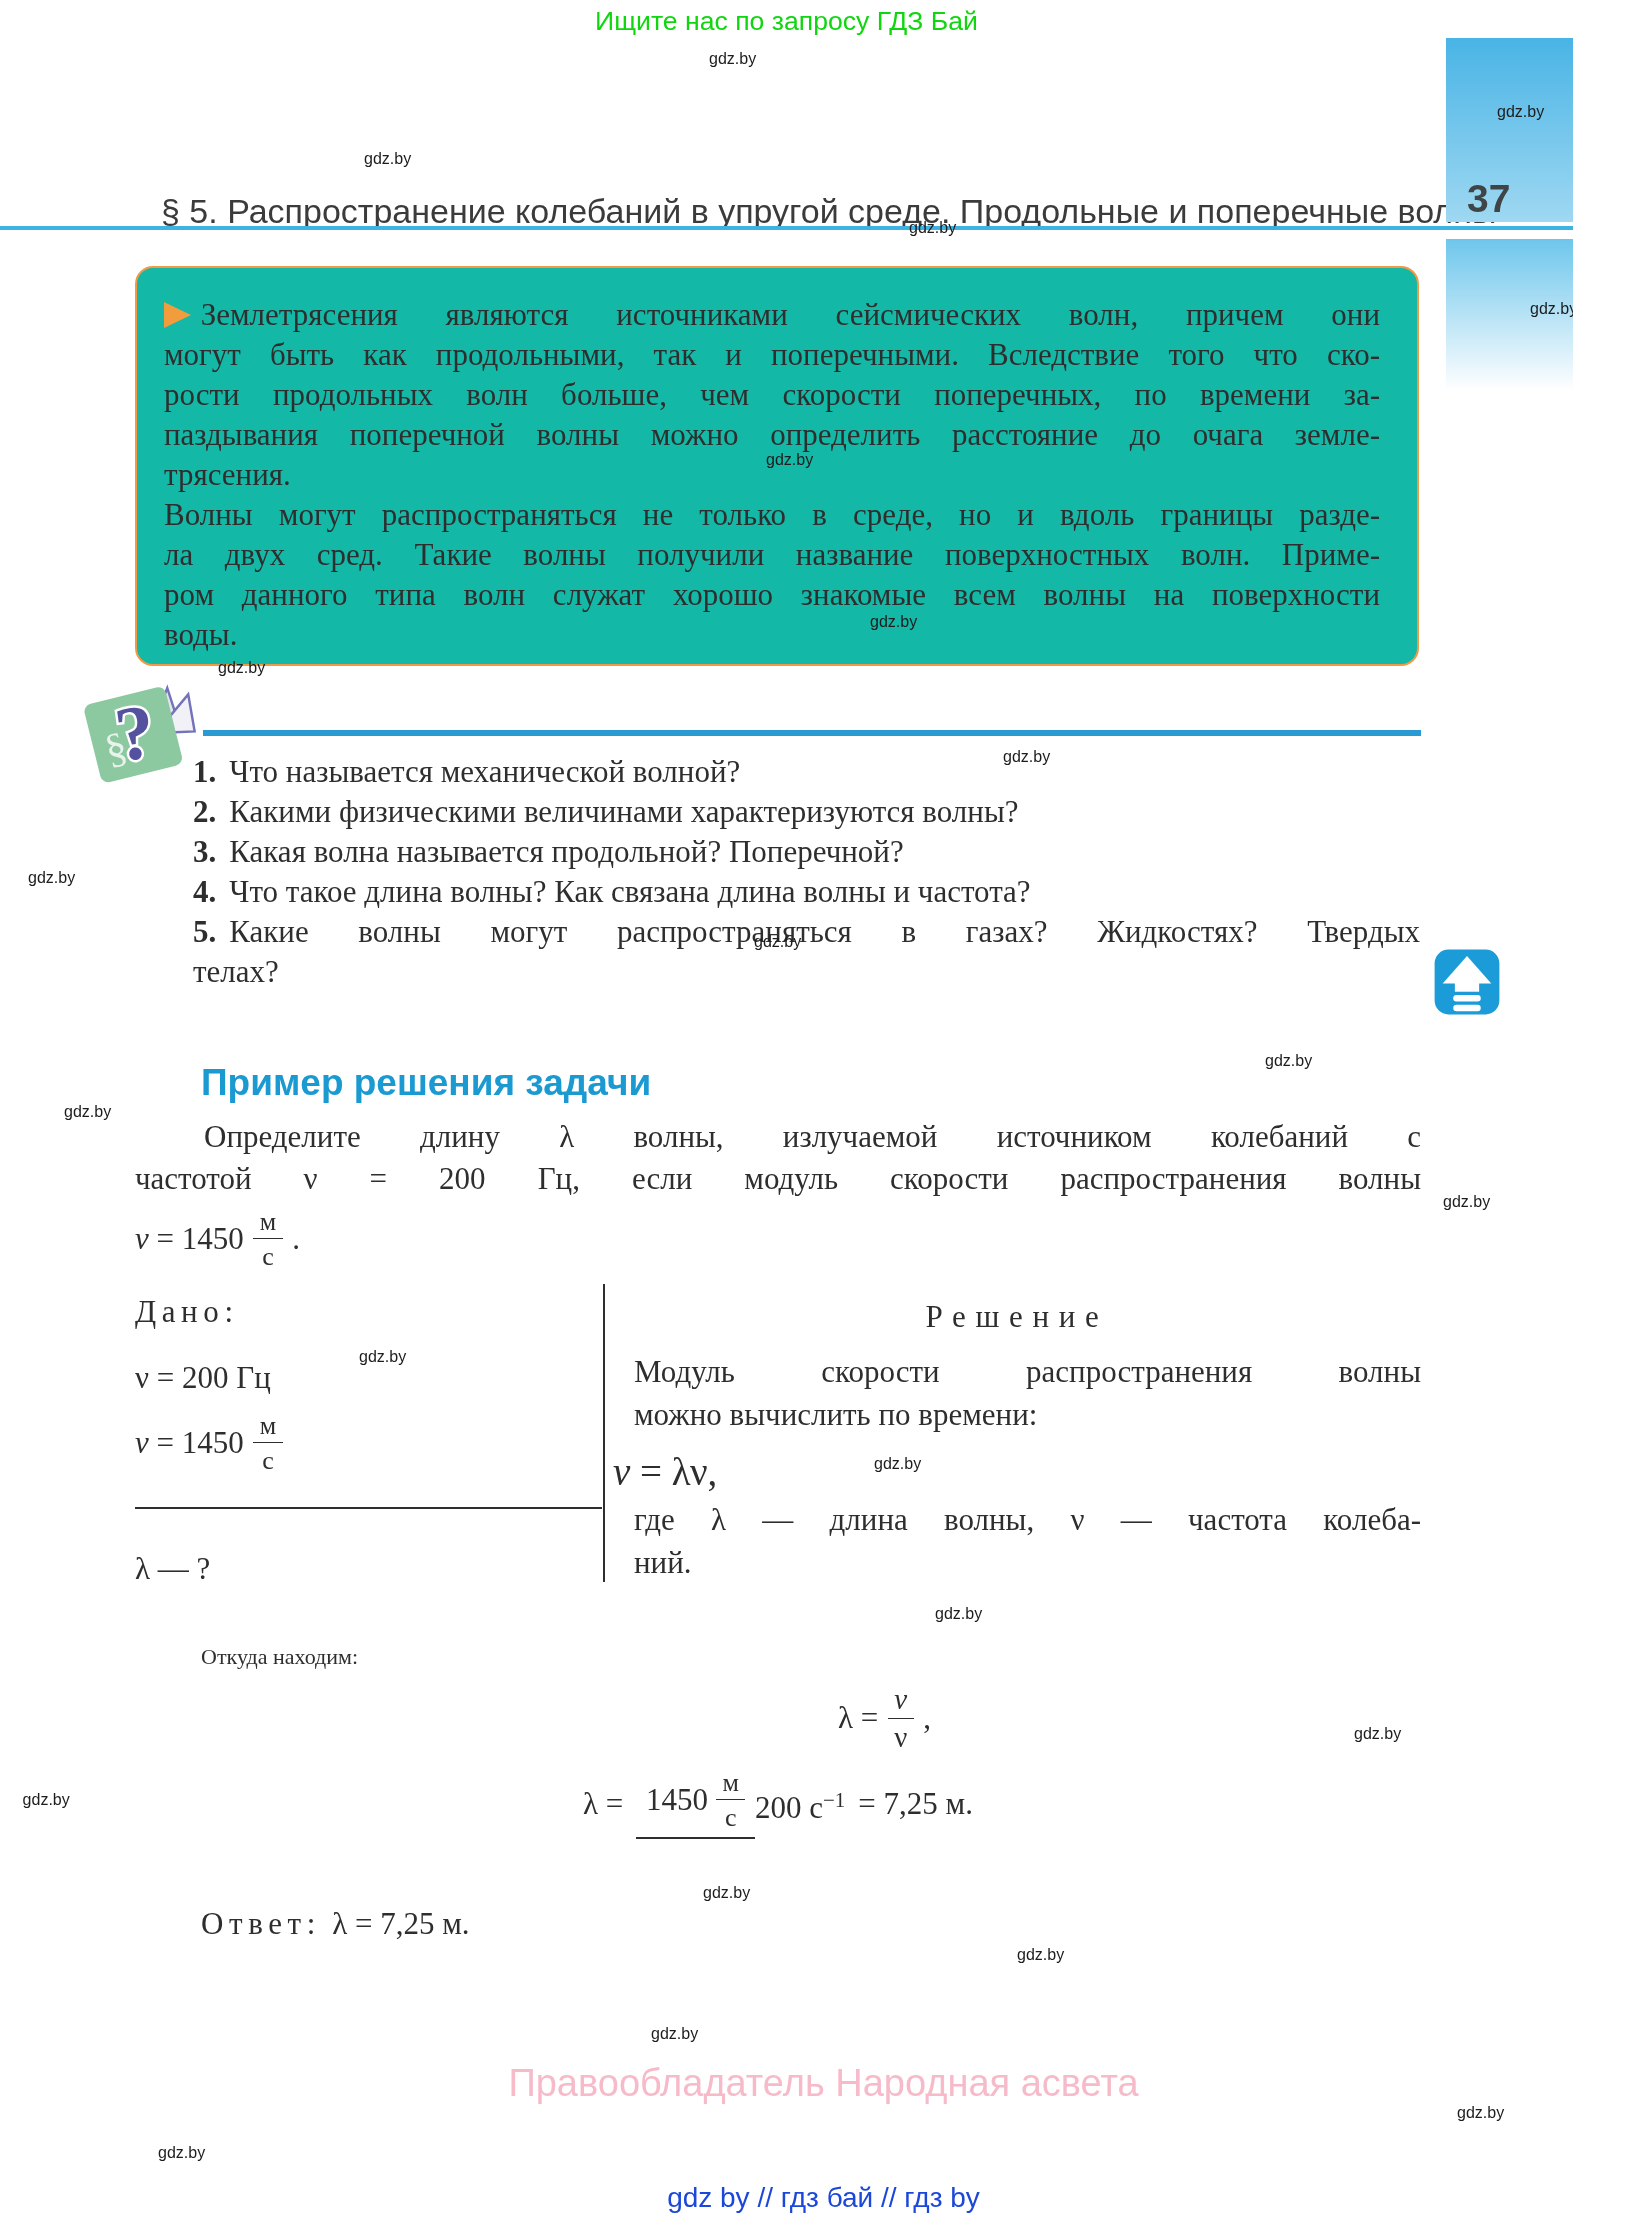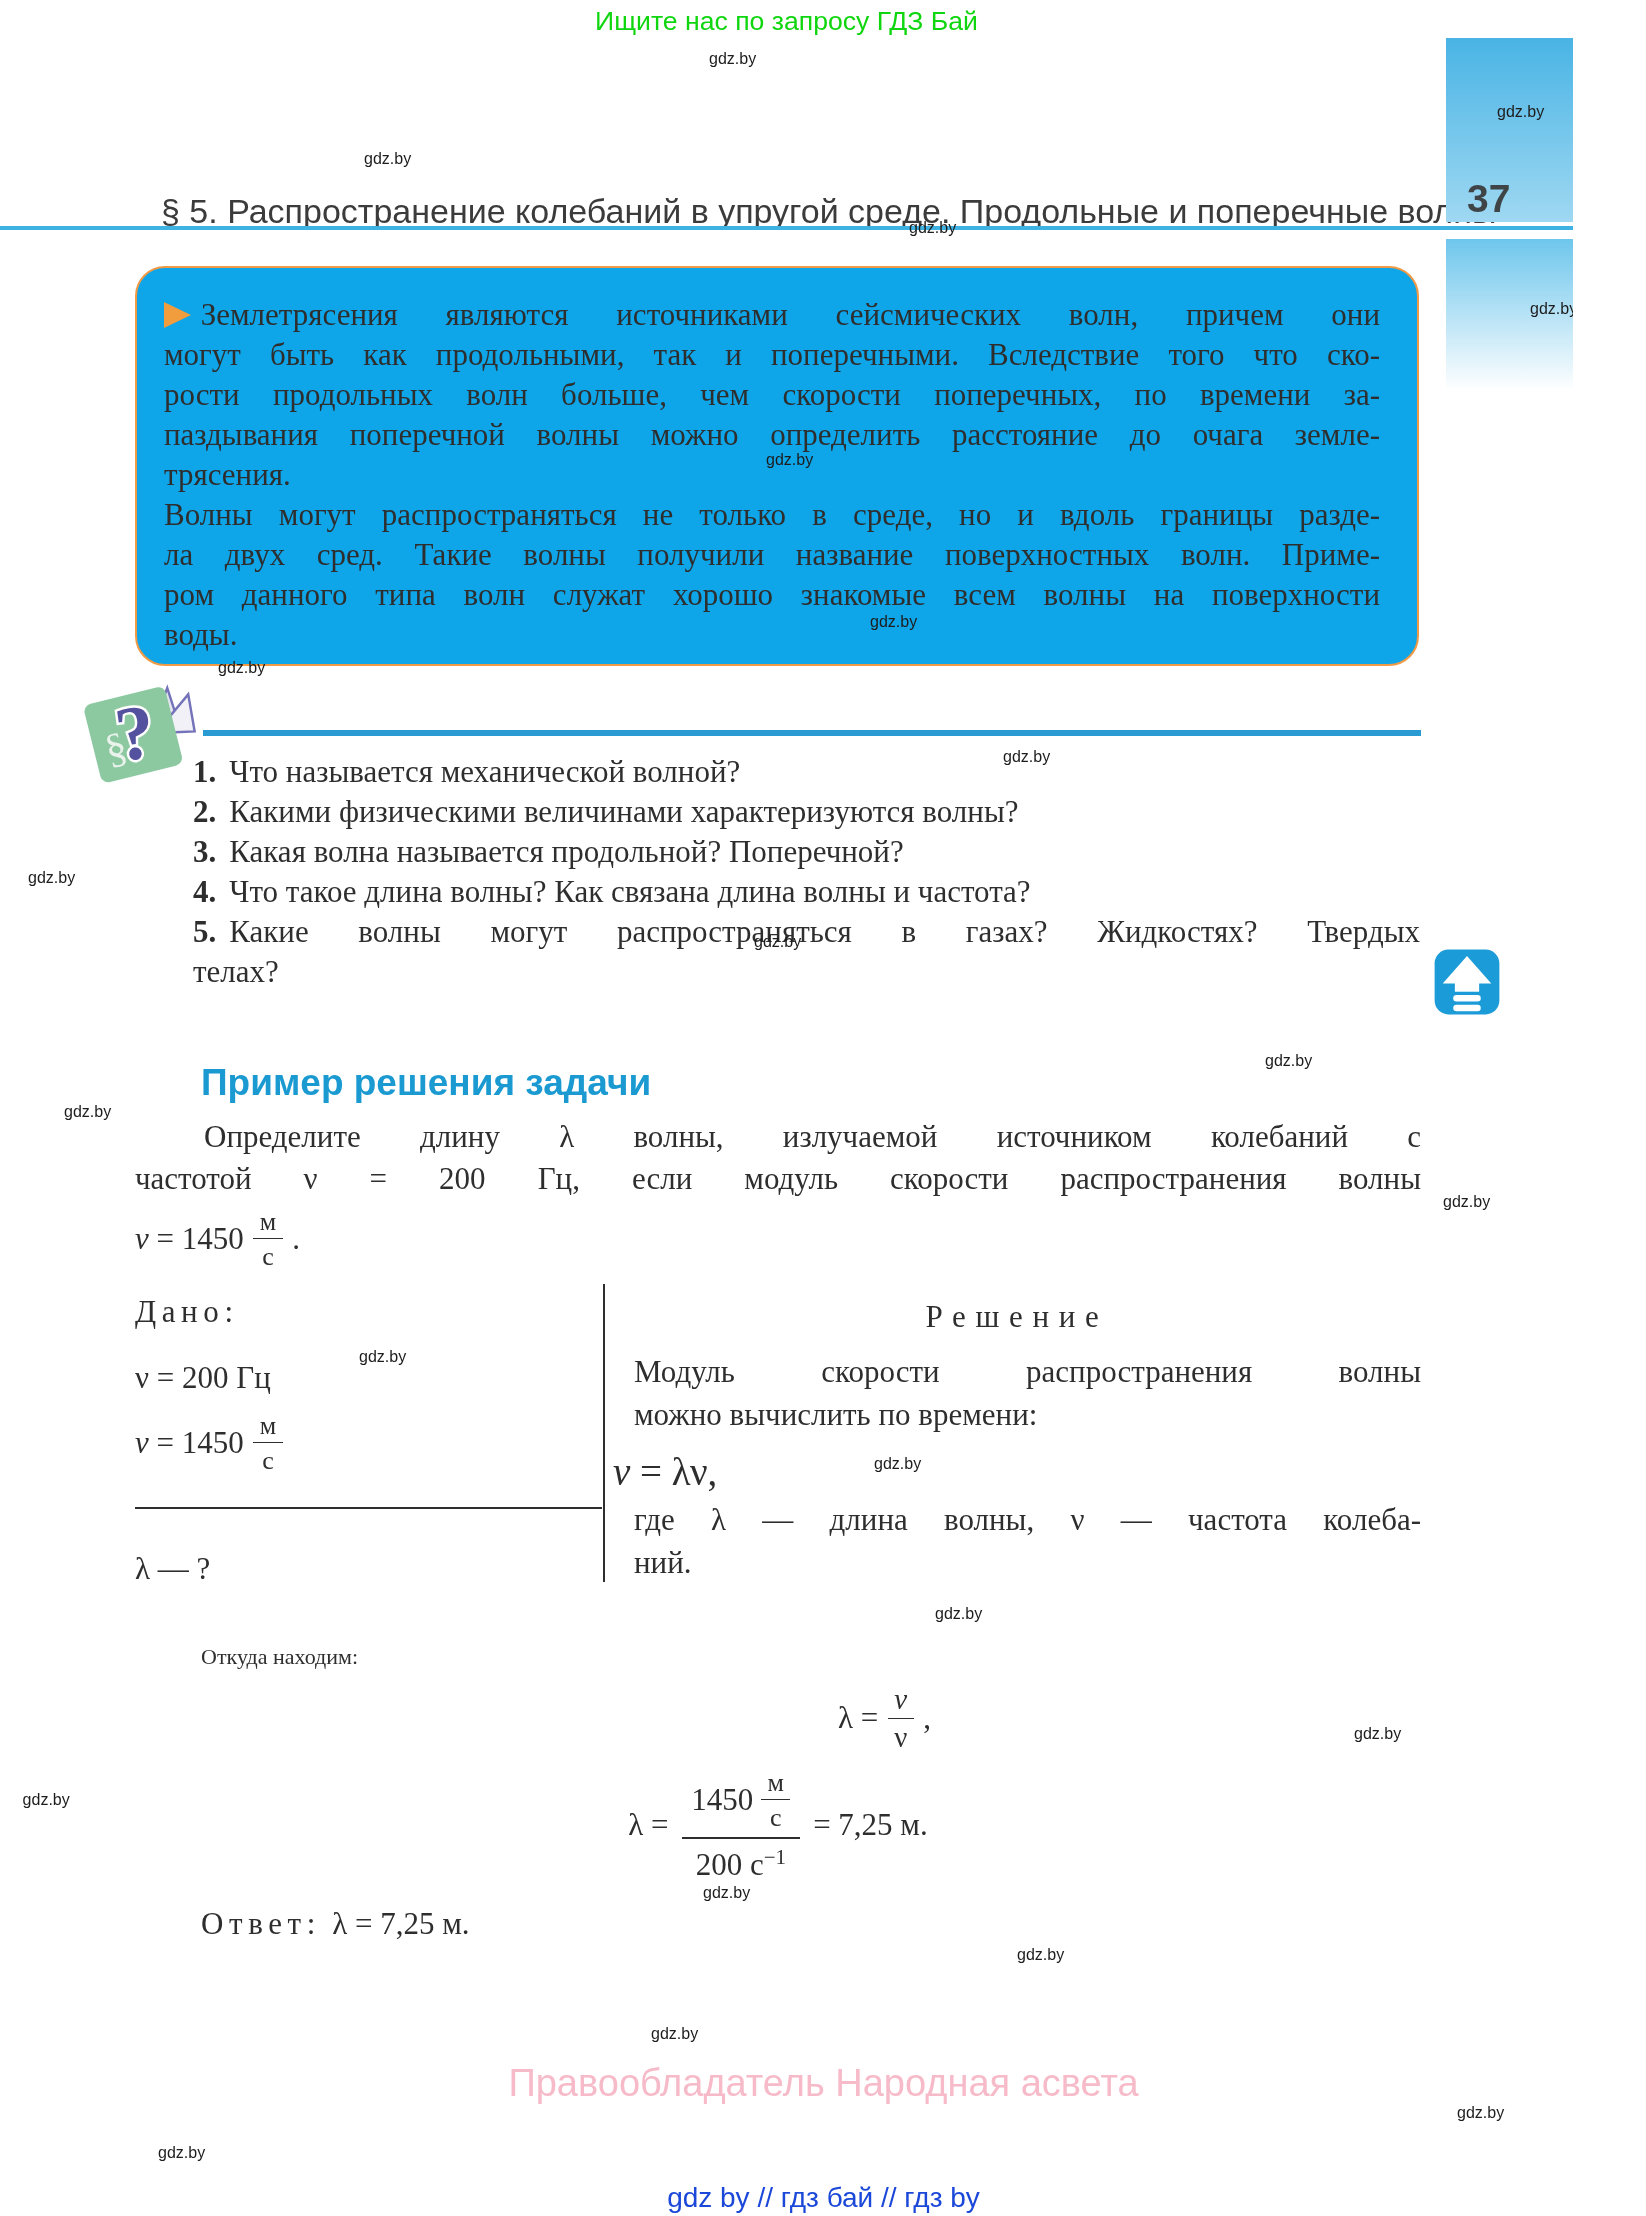--- a/index.html
+++ b/index.html
@@ -15,21 +15,21 @@
                 font-family:"Liberation Sans",sans-serif;font-size:34px;color:#3b3b3b;white-space:nowrap;}
   .header-rule{left:0;top:226px;width:1647px;height:4px;background:#3eb3e3;}
   .bluebox1{left:1446px;top:38px;width:187px;height:184px;
             background:linear-gradient(180deg,#49b4e5 0%,#9fd8f2 100%);}
   .pagenum{position:absolute;left:21px;top:139px;font-family:"Liberation Sans",sans-serif;
            font-weight:bold;font-size:39px;color:#3f4447;}
   .bluebox2{left:1446px;top:239px;width:187px;height:172px;
             background:linear-gradient(180deg,#6ec6ec 0%,#ffffff 88%);}
   
   .info-box{left:135px;top:266px;width:1284px;height:400px;box-sizing:border-box;
-            background:#0ea5e9;border:2.4px solid #f09a45;border-radius:30px;
+            background:#14b8a6;border:2.4px solid #f09a45;border-radius:18px;
             padding:26.6px 37px 0 27px;font-size:31px;line-height:40px;}
   .jline{text-align:justify;text-align-last:justify;}
   .lline{text-align:left;}
   .tri{display:inline-block;width:0;height:0;border-left:27px solid #f29d3d;
        border-top:13.7px solid transparent;border-bottom:13.7px solid transparent;
        vertical-align:-3.2px;margin-right:9.7px;}
   
   .q-icon{left:77px;top:683px;width:137px;height:105px;}
   .q-rule{left:203px;top:730px;width:1218px;height:5.6px;background:#2a9ad2;}
   .questions{left:193px;top:752px;width:1227px;font-size:31px;line-height:40px;}
@@ -58,21 +58,21 @@
   .sol-l2{left:634px;top:1397px;width:787px;font-size:31px;}
   .sol-formula{left:613px;top:1449px;width:808px;font-size:39px;}
   .sol-l3{left:634px;top:1502px;width:787px;font-size:31px;text-align:justify;text-align-last:justify;}
   .sol-l4{left:634px;top:1545px;font-size:31px;}
   
   .derive-lead{left:201px;top:1644px;font-size:22px;}
   .f1{left:838px;top:1684px;display:flex;align-items:center;gap:9.7px;font-size:31px;}
   .f1 .frac{font-size:29px;}
   .f2wrap{left:135px;top:1769px;width:1286px;display:flex;justify-content:center;}
   .f2{display:flex;align-items:center;gap:13px;font-size:31px;}
-  .bigfrac{display:inline-flex;flex-direction:column;align-items:center;line-height:1.05;text-align:right;}
+  .bigfrac{display:inline-flex;align-items:center;line-height:1.05;text-align:right;}
   .bigfrac .btop{display:flex;align-items:center;gap:8px;border-bottom:2.4px solid #2e2e2e;
                  padding:0 9.7px 6.4px;}
   .bigfrac .bbot{padding-top:6.4px;}
   .bigfrac sup{font-size:21px;}
   .answer{left:201px;top:1906px;font-size:31px;}
   .answer .alabel{letter-spacing:5.6px;margin-right:11.3px;}
   
   .copyright{left:0;top:2062px;width:1647px;text-align:center;
              font-family:"Liberation Sans",sans-serif;font-size:38px;color:#f6bac9;}
   .links{left:0;top:2182px;width:1647px;text-align:center;

